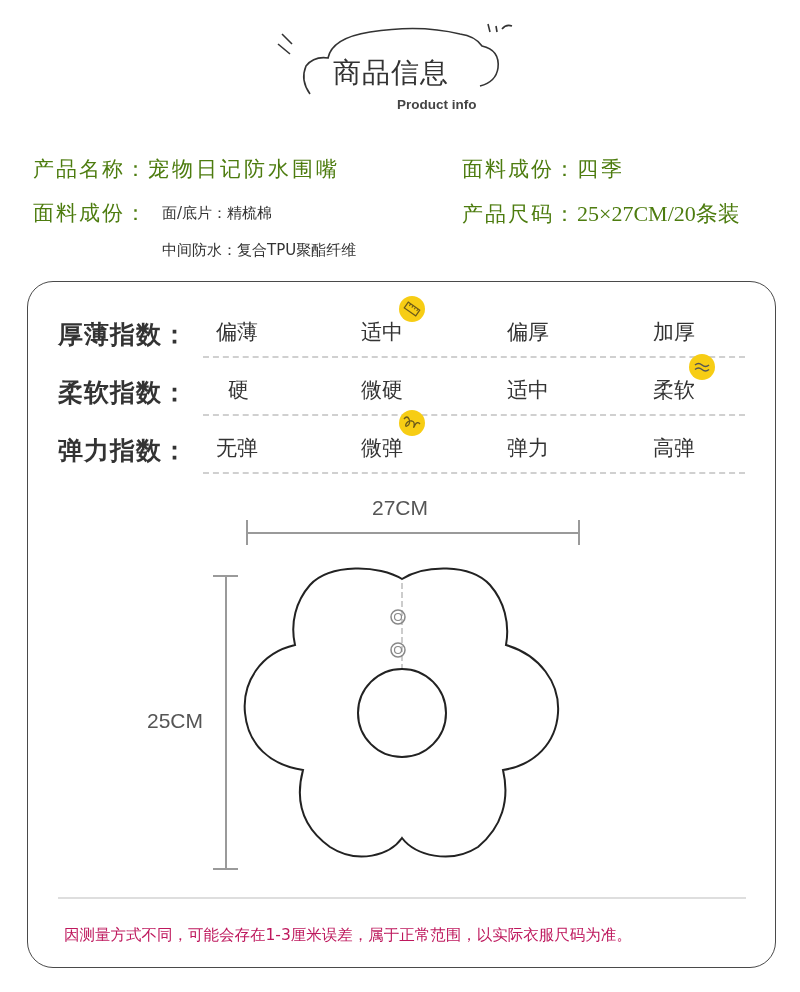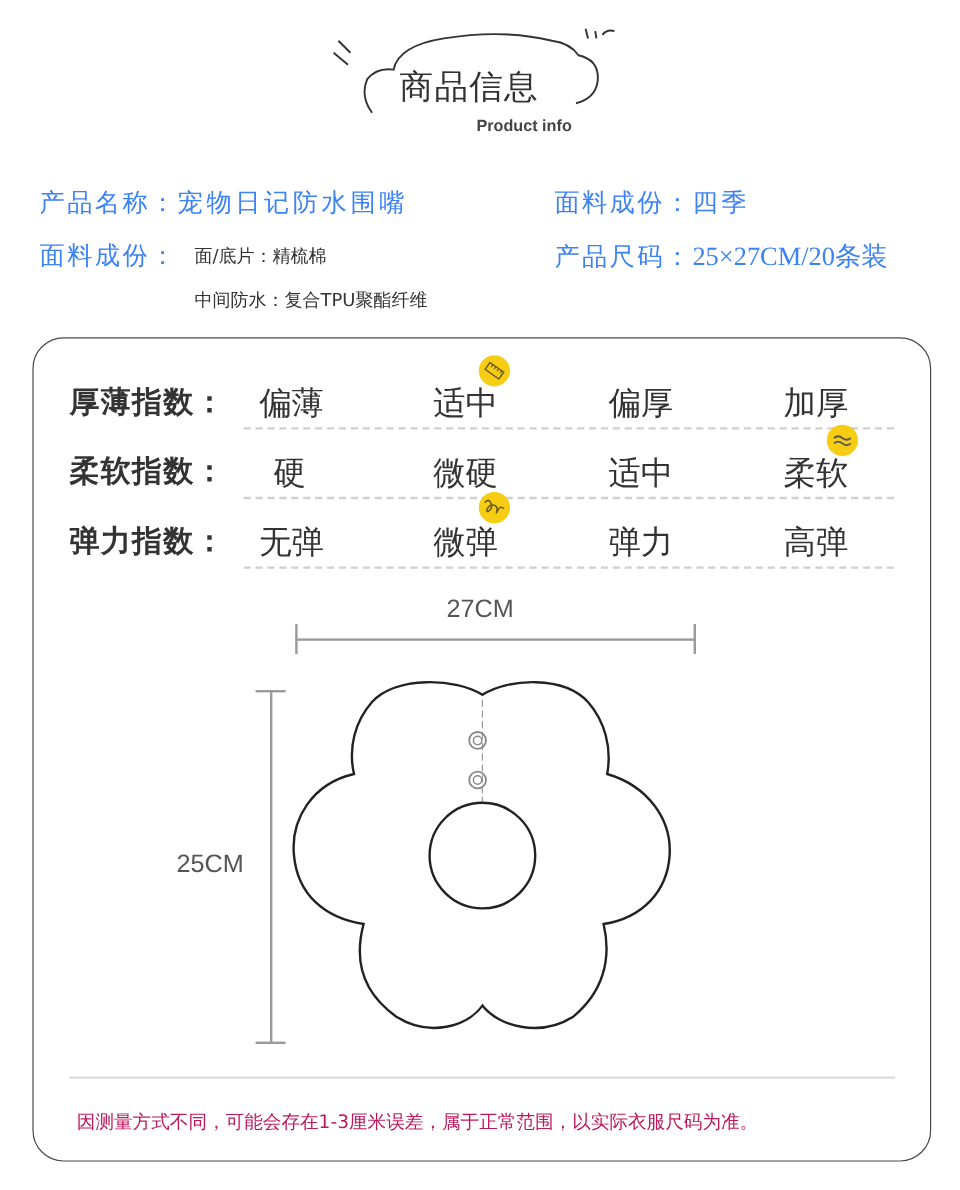--- a/index.html
+++ b/index.html
@@ -4,30 +4,30 @@
 <style>
   * { margin:0; padding:0; box-sizing:border-box; }
   html, body { width:800px; height:992px; background:#ffffff; overflow:hidden; }
   body { position:relative; font-family:"DejaVu Sans", "Liberation Sans", sans-serif; color:#3a3a3a; }
 
   .header { position:absolute; left:0; top:0; width:800px; height:130px; }
   .header svg { position:absolute; left:270px; top:16px; }
   .header-title { position:absolute; left:333px; top:54px; font-size:28px; color:#333; letter-spacing:1px; }
   .header-sub { position:absolute; left:350px; top:97px; font-size:13.5px; color:#444; font-family:"Liberation Sans", sans-serif; font-weight:bold;padding-left:47px; }
 
-  .info { position:absolute; font-size:21px; color:#3b82f6; white-space:nowrap; }
+  .info { position:absolute; font-size:21px; color:#4d7c0f; white-space:nowrap; }
   .info .lbl { letter-spacing:2px; }
   .info .val { letter-spacing:3px; }
   .info-small { position:absolute; font-size:15px; color:#333; white-space:nowrap; }
 
   .panel { position:absolute; left:27px; top:281px; width:749px; height:687px; border:1.5px solid #4a4a4a; border-radius:26px; }
 
   .idx-row { position:absolute; left:0; width:749px; height:50px; }
   .idx-label { position:absolute; left:30px; top:0; font-size:25px; font-weight:bold; color:#333; letter-spacing:1px; white-space:nowrap; }
-  .idx-opt { position:absolute; top:0; font-size:27px; color:#333; white-space:nowrap; }
+  .idx-opt { position:absolute; top:0; font-size:21px; color:#333; white-space:nowrap; }
   .idx-dash { position:absolute; left:175px; top:38px; width:542px; height:0; border-top:2px dashed #d0d0d0; }
   .badge { position:absolute; width:26px; height:26px; border-radius:50%; background:#f7cd14; }
   .badge svg { position:absolute; left:0; top:0; }
 
   .dim-text { position:absolute; font-size:21px; color:#555; font-family:"Liberation Sans", sans-serif; }
   .dim-line-h { position:absolute; height:1.5px; background:#9a9a9a; }
   .dim-line-v { position:absolute; width:1.5px; background:#9a9a9a; }
 
   .flower { position:absolute; left:240px; top:565px; }
 

